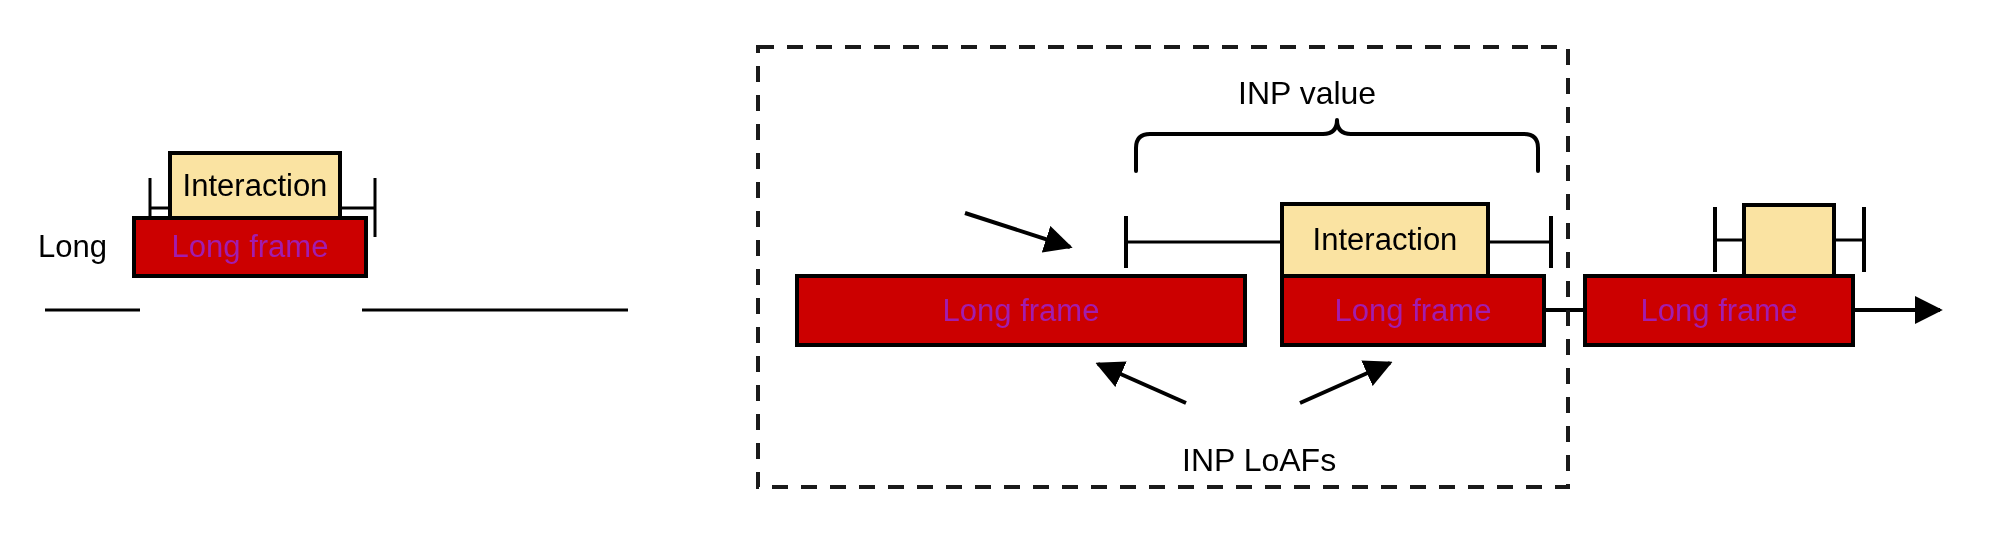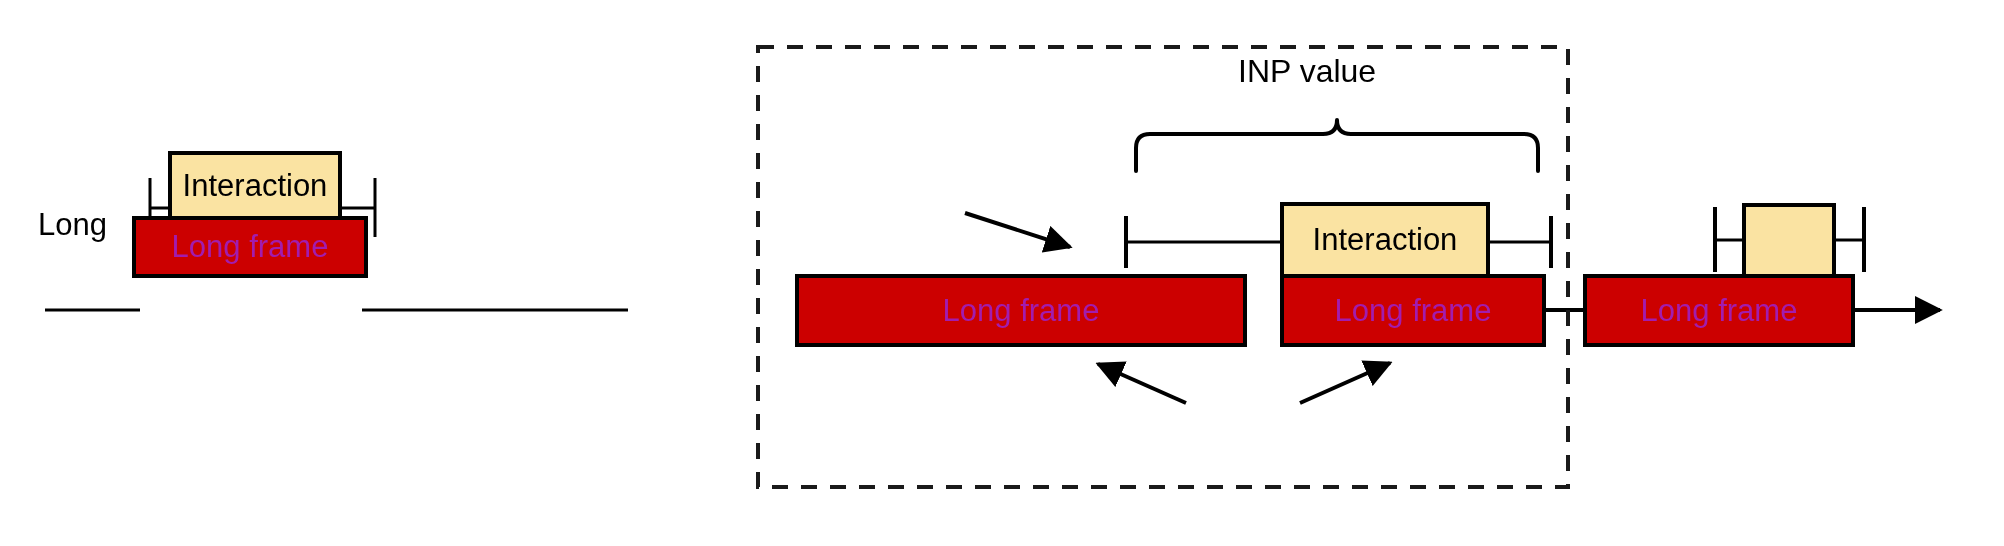--- a/index.html
+++ b/index.html
@@ -1,20 +1,20 @@
 <!DOCTYPE html>
 <html><head>
 <meta charset="utf-8">
 <style>
   html,body{margin:0;padding:0;background:#ffffff;}
   body{width:2004px;height:546px;position:relative;overflow:hidden;
        font-family:"Liberation Sans","DejaVu Sans",sans-serif;}
   #stage{position:absolute;left:0;top:0;width:2004px;height:546px;}
   svg{position:absolute;left:0;top:0;width:2004px;height:546px;display:block;}
-  .lbl{position:absolute;white-space:nowrap;color:#000;}
+  .lbl{position:absolute;white-space:nowrap;color:#000;margin-top:22px;}
   .boxtext{position:absolute;display:flex;align-items:center;justify-content:center;
            white-space:nowrap;pointer-events:none;}
   .lf-text{color:#a21caf;font-size:31px;}
   .ix-text{color:#000000;font-size:31px;}
   .ann{font-size:32px;color:#000;}
   .time-lbl{font-size:31px;color:#000;}
 </style>
 </head>
 <body>
 
@@ -100,14 +100,15 @@
 
   <div class="boxtext ix-text" style="left:1282px; top:204px; width:206px; height:72px;">Interaction</div>
   <div class="boxtext lf-text" style="left:1282px; top:276px; width:262px; height:69px;">Long frame</div>
 
   <div class="boxtext ix-text" style="left:1744px; top:205px; width:90px; height:71px;"></div>
   <div class="boxtext lf-text" style="left:1585px; top:276px; width:268px; height:69px;">Long frame</div>
 
 
   <div class="lbl ann" style="left:1238px; top:53px;">INP value</div>
 
+  <div class="lbl ann" style="left:1182px; top:420px;">INP LoAFs</div>
 
 </div>
 
 </body></html>

